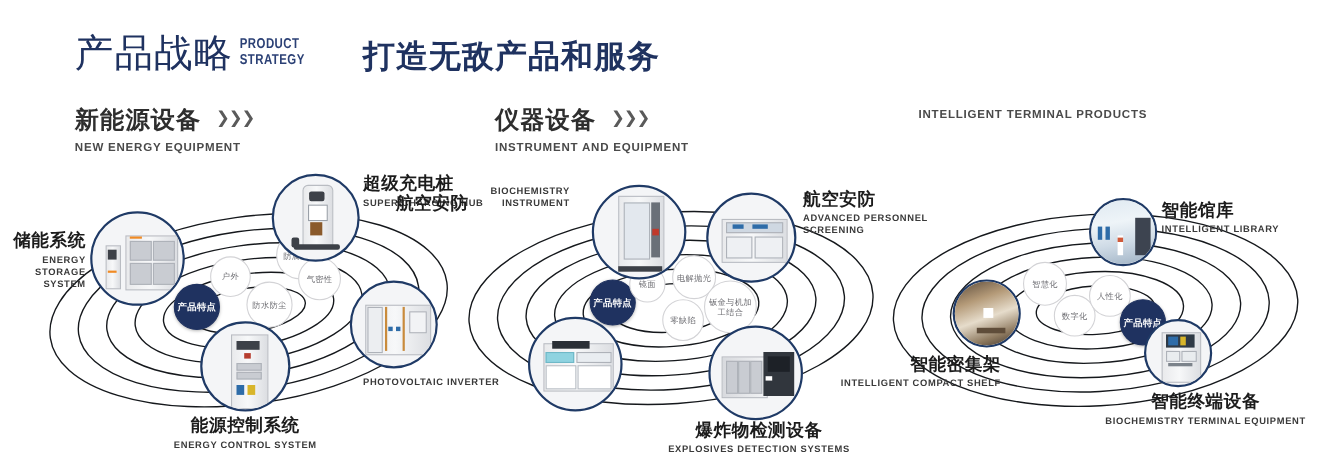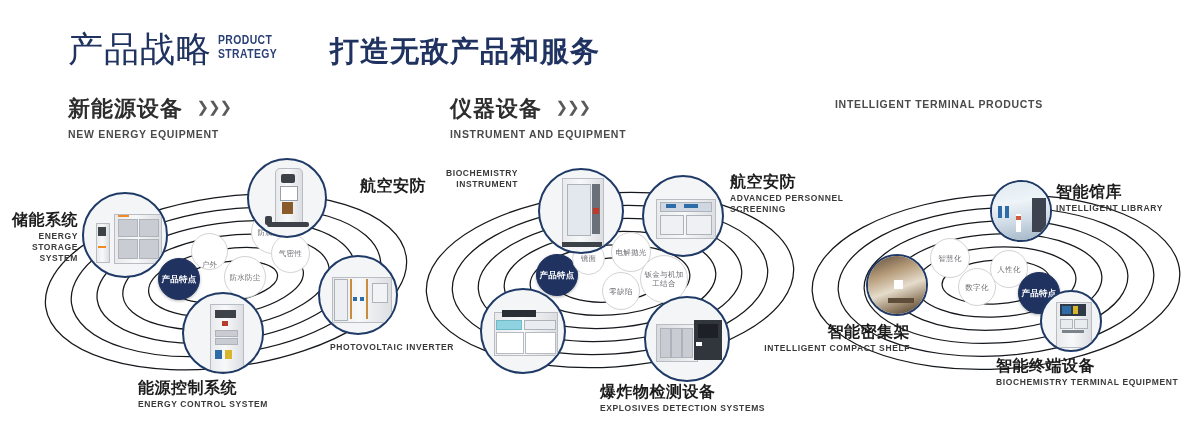--- a/index.html
+++ b/index.html
@@ -49,21 +49,21 @@
     background:#f4f5f7;overflow:hidden;
     box-sizing:border-box;
   }
   .node .ph{position:absolute;left:0;top:0;right:0;bottom:0;}
 
   
   .nlabel{position:absolute;}
   .nlabel .cn{font-size:16px;font-weight:bold;color:#1c1c1c;letter-spacing:.5px;white-space:nowrap;line-height:19px;}
   .nlabel .en{font-size:8.5px;font-weight:bold;color:#3a3a3a;letter-spacing:.6px;line-height:11px;margin-top:2px;}
   .nlabel.r{text-align:right;}
-  .nlabel.c{}
+  .nlabel.c{text-align:center;}
 
   
   .feat{
     position:absolute;border-radius:50%;
     border:1px solid #d3d3d6;background:#ffffff;
     display:flex;align-items:center;justify-content:center;
     text-align:center;color:#6f6f74;
     font-size:7.5px;line-height:9px;letter-spacing:.3px;
     box-sizing:border-box;
   }
@@ -126,21 +126,21 @@
         <ellipse cx="196" cy="132" rx="104" ry="46"></ellipse>
         <ellipse cx="196" cy="132" rx="130" ry="59"></ellipse>
         <ellipse cx="196" cy="132" rx="156" ry="72"></ellipse>
         <ellipse cx="196" cy="132" rx="182" ry="85"></ellipse>
       </g>
     </svg>
 
     <div class="feat core" style="left:128px;top:108px;width:42px;height:42px;">
       <span>产品特点</span>
     </div>
-    <div class="feat" style="left:161px;top:83px;width:37px;height:37px;align-items:flex-end;">
+    <div class="feat" style="left:161px;top:83px;width:37px;height:37px;">
       <span>户外</span>
     </div>
     <div class="feat" style="left:201px;top:60px;width:44px;height:44px;margin-left:20px;">
       <span>防腐防锈</span>
     </div>
     <div class="feat" style="left:194px;top:106px;width:42px;height:42px;">
       <span>防水防尘</span>
     </div>
     <div class="feat" style="left:241px;top:84px;width:39px;height:39px;">
       <span>气密性</span>
@@ -166,20 +166,24 @@
 
     <div class="node" style="left:217px;top:8px;width:80px;height:80px;">
       <div class="ph">
         <div class="cab" style="left:26px;top:8px;width:26px;height:56px;border-radius:5px 5px 0 0;"></div>
         <div class="dk" style="left:32px;top:14px;width:14px;height:9px;border-radius:2px;"></div>
         <div class="lt" style="left:31px;top:26px;width:16px;height:13px;border:1px solid #9aa0a8;"></div>
         <div class="strip" style="left:33px;top:42px;width:11px;height:12px;background:#8a5a2b;"></div>
         <div class="dk" style="left:18px;top:62px;width:42px;height:5px;border-radius:2px;"></div>
         <div class="dk" style="left:16px;top:56px;width:7px;height:9px;border-radius:2px;"></div>
       </div>
+    </div>
+    <div class="nlabel" style="left:300px;top:8px;width:120px;">
+      <div class="cn">超级充电桩</div>
+      <div class="en">SUPER CHARGING HUB</div>
     </div>
 
     <div class="node" style="left:288px;top:105px;width:80px;height:80px;">
       <div class="ph">
         <div class="cab" style="left:12px;top:20px;width:58px;height:44px;"></div>
         <div class="pnl" style="left:14px;top:22px;width:12px;height:40px;background:#eceef1;"></div>
         <div class="strip" style="left:30px;top:22px;width:2px;height:40px;background:#c98b3c;"></div>
         <div class="strip" style="left:46px;top:22px;width:2px;height:40px;background:#c98b3c;"></div>
         <div class="pnl" style="left:52px;top:26px;width:14px;height:18px;background:#f2f3f5;"></div>
         <div class="dk" style="left:33px;top:40px;width:4px;height:4px;background:#2e6ca8;"></div>

